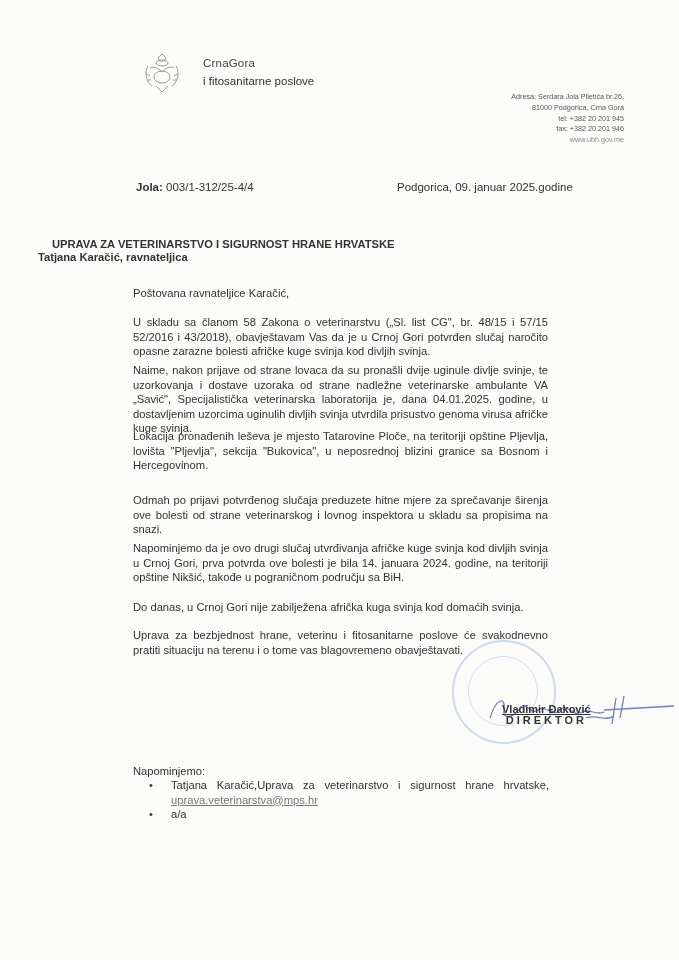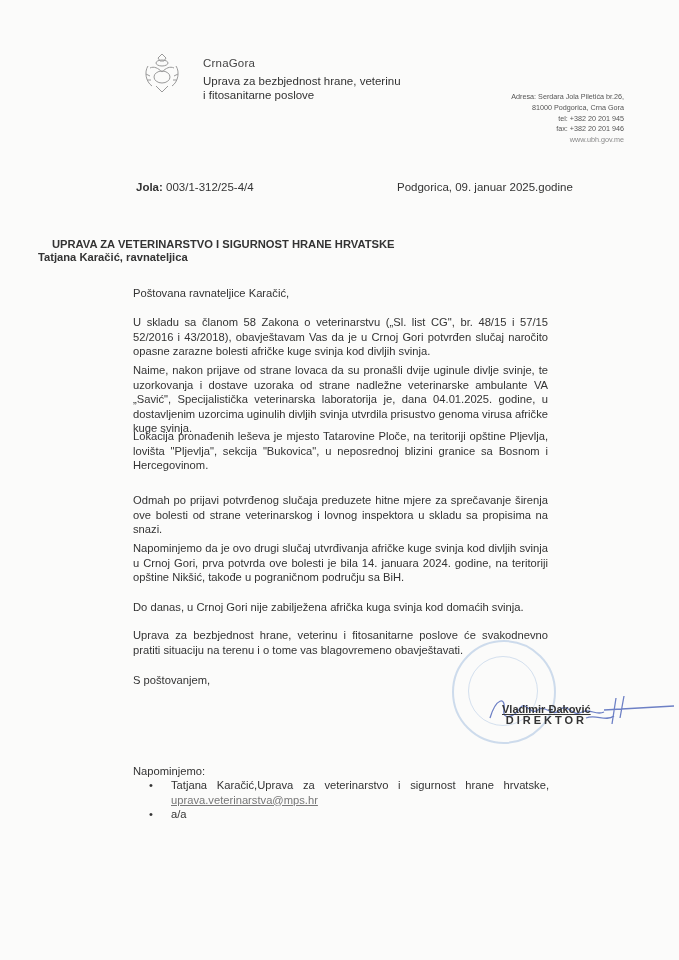--- a/index.html
+++ b/index.html
@@ -71,21 +71,20 @@
       <path d="M10 16 C14 14 18 16 22 20 C26 16 30 14 34 16"></path>
       <ellipse cx="22" cy="25" rx="8" ry="6"></ellipse>
       <path d="M16 34 L22 40 L28 34"></path>
       <path d="M6 22 L10 24 M38 22 L34 24 M7 28 L11 28 M37 28 L33 28"></path>
     </g>
   </svg>
 
   <div class="header-block">
     <div class="country">CrnaGora</div>
     <div class="agency">
-      <div>Uprava za bezbjednost hrane, veterinu</div>
       <div>i fitosanitarne poslove</div>
     </div>
   </div>
 
   <div class="address-block">
     <div>Adresa: Serdara Jola Piletića br.26,</div>
     <div>81000 Podgorica, Crna Gora</div>
     <div>tel: +382 20 201 945</div>
     <div>fax: +382 20 201 946</div>
     <div class="web">www.ubh.gov.me</div>
@@ -102,21 +101,20 @@
   </div>
 
   <p class="body p salutation">Poštovana ravnateljice Karačić,</p>
   <p class="body p p1">U skladu sa članom 58 Zakona o veterinarstvu („Sl. list CG", br. 48/15 i 57/15 52/2016 i 43/2018), obavještavam Vas da je u Crnoj Gori potvrđen slučaj naročito opasne zarazne bolesti afričke kuge svinja kod divljih svinja.</p>
   <p class="body p p2">Naime,  nakon prijave od strane lovaca da su pronašli dvije uginule divlje svinje, te uzorkovanja i dostave uzoraka od strane nadležne veterinarske ambulante VA „Savić", Specijalistička veterinarska laboratorija je, dana 04.01.2025. godine, u dostavljenim uzorcima uginulih divljih svinja utvrdila prisustvo genoma virusa afričke kuge svinja.</p>
   <p class="body p p3">Lokacija pronađenih leševa je mjesto Tatarovine Ploče, na teritoriji opštine Pljevlja, lovišta "Pljevlja", sekcija "Bukovica", u neposrednoj blizini granice sa Bosnom i Hercegovinom.</p>
   <p class="body p p4">Odmah po prijavi potvrđenog slučaja preduzete hitne mjere za sprečavanje širenja ove bolesti od strane veterinarskog i lovnog inspektora u skladu sa propisima na snazi.</p>
   <p class="body p p5">Napominjemo da je ovo drugi slučaj utvrđivanja afričke kuge svinja kod divljih svinja u Crnoj Gori, prva potvrda ove bolesti je bila 14. januara 2024. godine, na teritoriji opštine Nikšić, takođe u pograničnom području sa BiH.</p>
   <p class="body p p6">Do danas, u Crnoj Gori nije zabilježena afrička kuga svinja kod domaćih svinja.</p>
   <p class="body p p7">Uprava za bezbjednost hrane, veterinu i fitosanitarne poslove će svakodnevno pratiti situaciju na terenu i o tome vas blagovremeno obavještavati.</p>
-  <p class="body p closing">S poštovanjem,</p>
 
   <div class="stamp">
     <div class="stamp-inner"></div>
   </div>
 
   <svg class="sig-scribble" viewBox="0 0 190 40">
     <g fill="none" stroke="#4a62b8" stroke-width="1.3" opacity="0.8">
       <path d="M4 30 C10 10 20 8 18 22 C16 32 28 30 34 20 C40 12 44 28 52 22 C60 16 66 30 74 22 C82 14 86 30 96 24 C104 20 110 28 118 24"></path>
       <path d="M130 10 L126 36 M138 8 L134 30 M118 22 L188 18"></path>
       <path d="M100 30 C110 26 120 34 128 28"></path>

